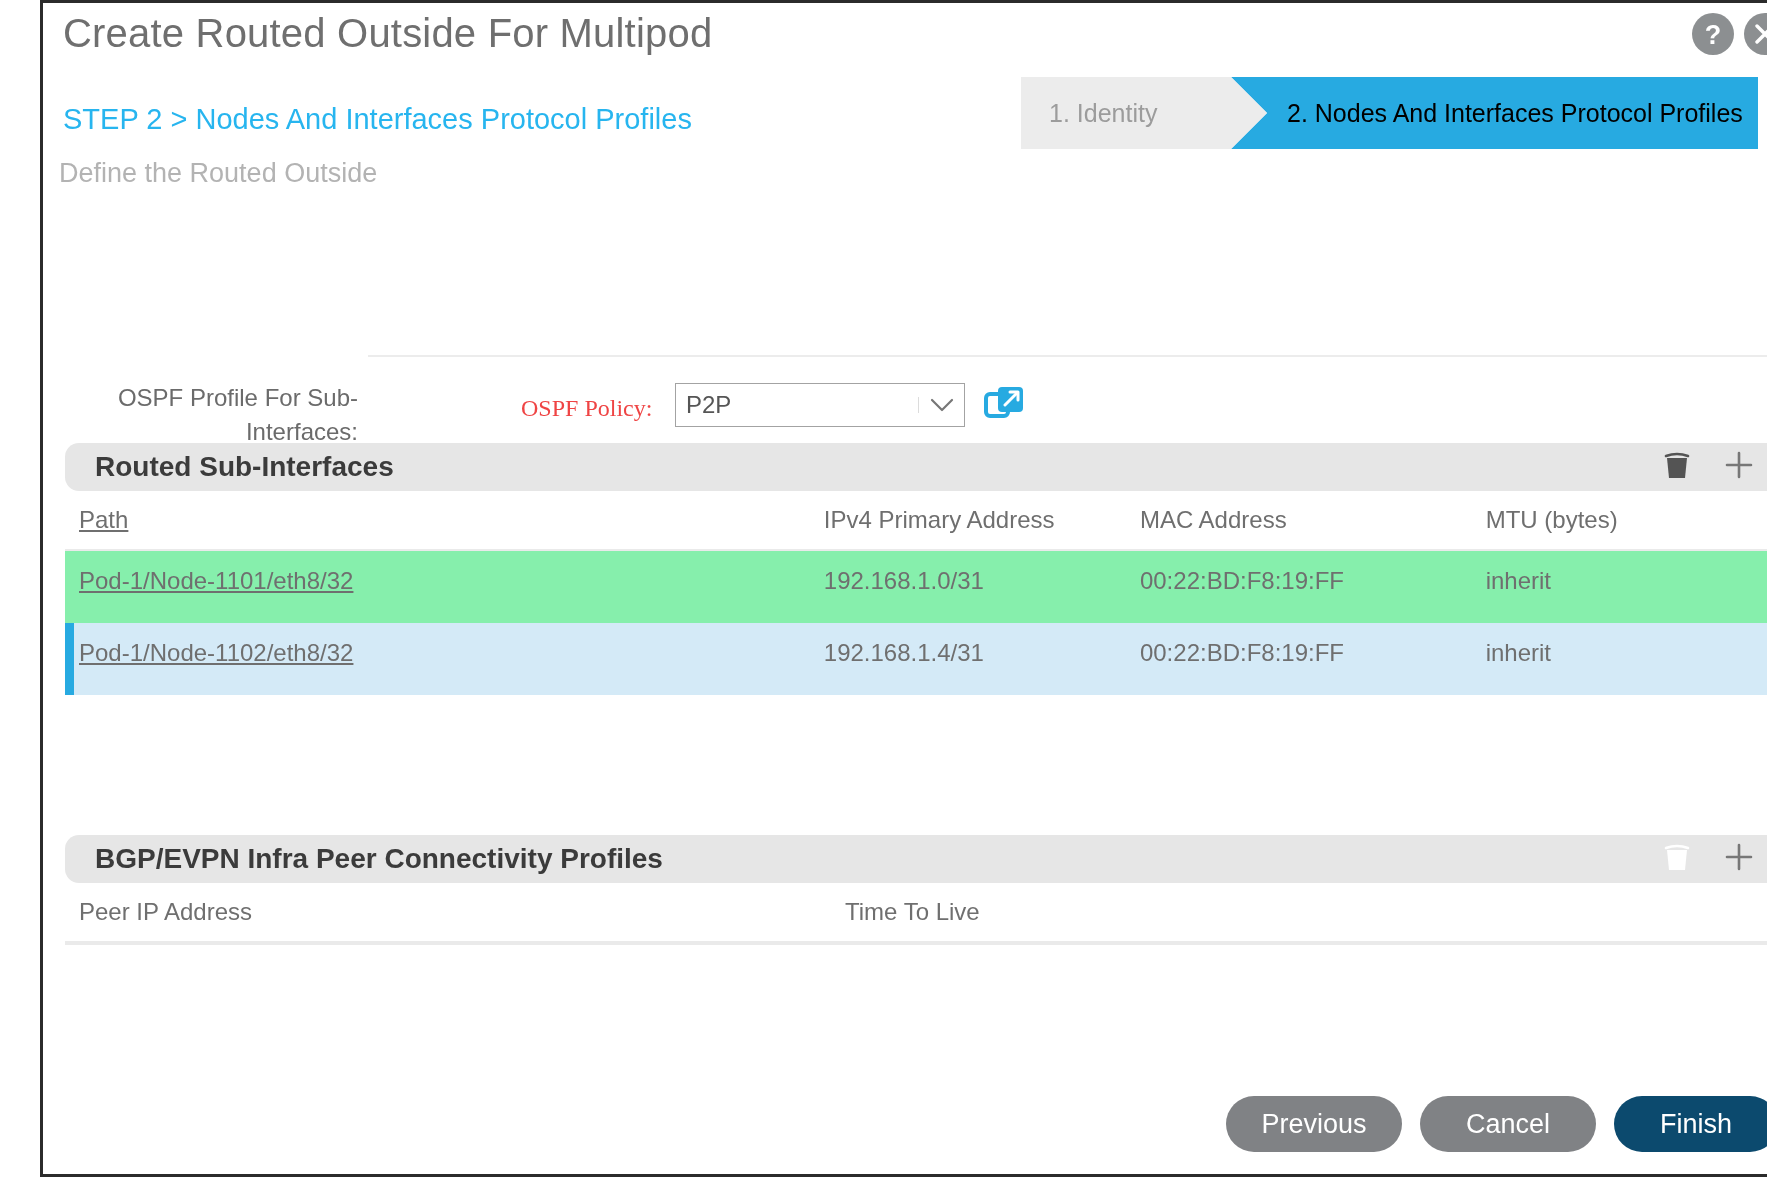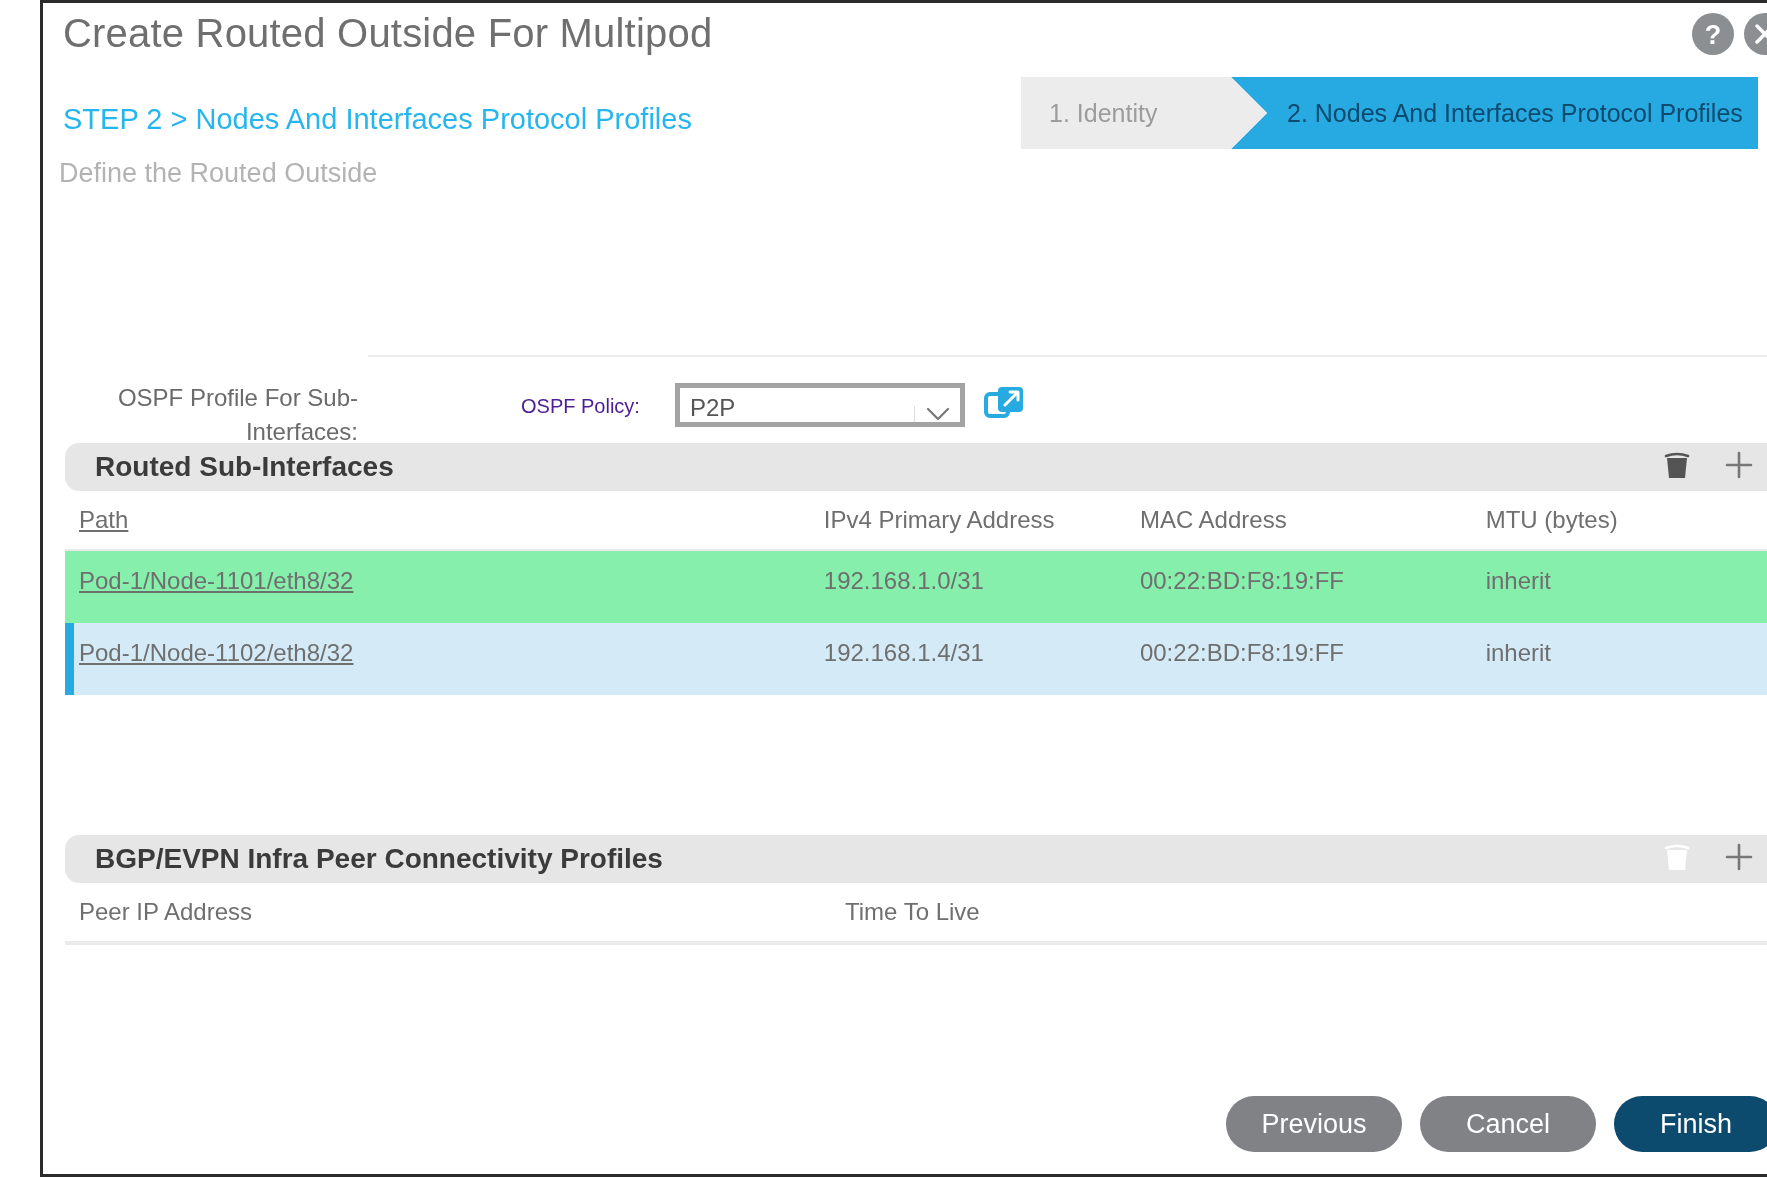--- a/index.html
+++ b/index.html
@@ -97,21 +97,21 @@
     right: -36px;
     top: 0;
     width: 0; height: 0;
     border-top: 36px solid transparent;
     border-bottom: 36px solid transparent;
     border-left: 36px solid #ececec;
     z-index: 3;
   }
   .wz-step.active {
     background: #27aae1;
-    color: #0c4a6e;
+    color: #000000;
     padding-left: 56px;
     padding-right: 15px;
   }
   .wz-notch {
     position: absolute;
     left: 210px;
     top: 0;
     width: 0; height: 0;
     border-top: 36px solid transparent;
     border-bottom: 36px solid transparent;
@@ -135,34 +135,35 @@
     width: 265px;
     text-align: right;
     font-size: 24px;
     color: #6b6b6b;
     line-height: 34px;
   }
   .ospf-policy-label {
     position: absolute;
     left: 478px;
     top: 392px;
-    font-size: 20px;
-    color: #4c1d95;
-    white-space: nowrap;
+    font-size: 24px;
+    color: #ef4444;
+    white-space: nowrap;
+    font-family: Liberation Serif, serif;
   }
   .select-wrap {
     position: absolute;
     left: 632px;
     top: 380px;
     width: 290px;
     height: 44px;
-    border: 5px solid #a3a3a3;
+    border: 1px solid #a3a3a3;
     background: #ffffff;
     display: flex;
-    align-items: flex-end;
+    align-items: center;
   }
   .select-value {
     flex: 1;
     display: flex;
     align-items: center;
     padding-left: 10px;
     font-size: 24px;
     color: #555555;
   }
   .select-caret {

